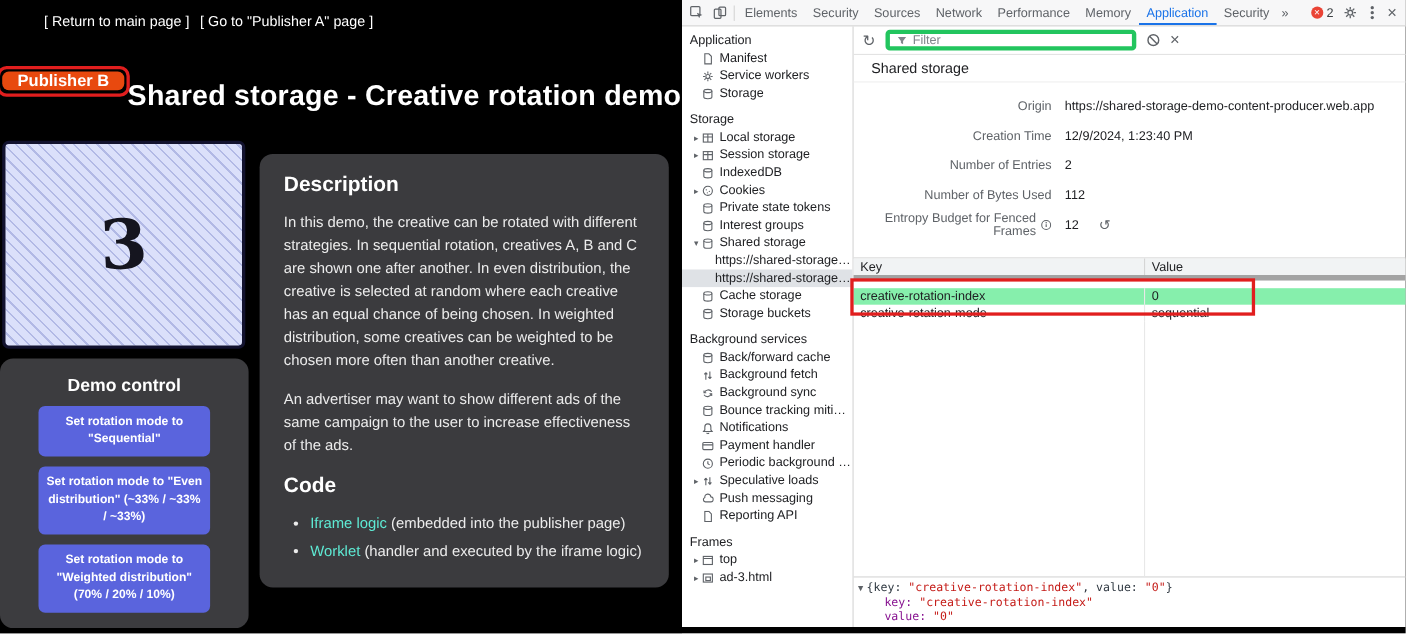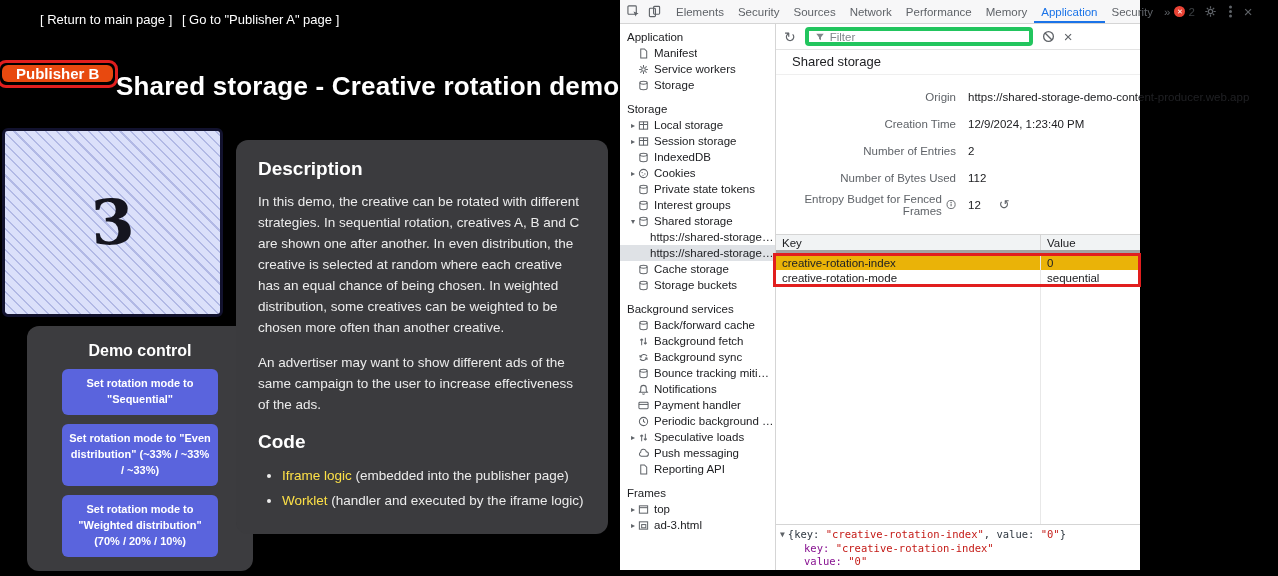--- a/index.html
+++ b/index.html
@@ -12,34 +12,34 @@
   .top-links { position:absolute; top:12px; left:4px; font-size:13px; white-space:nowrap;padding-left:36px; }
   .top-links .lnk { color:#fff; text-decoration:none; margin-right:6px; cursor:pointer; }
   .pub-anno { position:absolute; top:60px; left:-3px; border:3px solid #e11e1e; border-radius:9px; padding:2px; }
   .pub-btn { background:#e8490f; color:#fff; border:none; font-weight:bold; font-size:15px; padding:0 14px; border-radius:6px; font-family:inherit; cursor:pointer; }
   .page-title { position:absolute; left:116px; top:71px; font-size:26px; font-weight:bold; letter-spacing:.2px; }
   .creative { position:absolute; left:2px; top:128px; width:221px; height:189px;
     background-color:#dbe0fa;
     background-image:repeating-linear-gradient(45deg, rgba(82,94,180,.30) 0 1.5px, transparent 1.5px 7.5px);
     border:3px solid #12122e; border-radius:6px; display:flex; align-items:center; justify-content:center; }
   .creative-num { font-family:"DejaVu Serif", serif; font-size:62px; font-weight:600; color:#15151f; transform:rotate(-3deg); }
-  .demo-panel { position:absolute; left:0; top:326px; width:226px; background:#3c3c3f; border-radius:12px; padding:10px 0 14px;margin-left:27px; }
+  .demo-panel { position:absolute; left:0; top:326px; width:226px; background:#3c3c3f; border-radius:12px; padding:10px 0 14px; }
   .demo-title { text-align:center; font-size:16px; font-weight:bold; margin:6px 0 4px; color:#fff; }
   .rot-btn { display:block; width:156px; margin:9px auto 0; background:#5a64dd; color:#fff; border:none; border-radius:6px;
     font-weight:bold; font-size:11px; line-height:1.45; padding:7px 6px; font-family:inherit; text-align:center; cursor:pointer; }
   .desc-panel { position:absolute; left:236px; top:140px; width:372px; background:#3b3b3e; border-radius:12px; padding:18px 22px 20px; color:#ececec; }
   .desc-h { font-size:19px; font-weight:bold; color:#fff; margin-bottom:12px; }
   .desc-p { font-size:13.5px; line-height:1.55; margin-bottom:15px; }
   .code-h { margin-top:2px; }
   .code-list { margin:10px 0 0 24px; font-size:13.5px; line-height:1.6; }
   .code-list li { margin-bottom:3px; }
-  .code-link { color:#fde047; text-decoration:none; cursor:pointer; }
+  .code-link { color:#5eead4; text-decoration:none; cursor:pointer; }
 
   
-  .devtools { position:absolute; left:620px; top:0; width:520px; height:570px; background:#fff; color:#202124; display:flex; flex-direction:column; font-size:11.5px; }
+  .devtools { position:absolute; left:620px; top:0; width:658px; height:570px; background:#fff; color:#202124; display:flex; flex-direction:column; font-size:11.5px; }
   .tabbar { flex:0 0 24px; display:flex; align-items:stretch; background:#f7f7f8; border-bottom:1px solid #d5d5d5; color:#5f6368; }
   .tb-icons { display:flex; align-items:center; gap:8px; padding:0 4px 0 7px; }
   .tb-ic { width:13px; height:13px; color:#5f6368; cursor:pointer; }
   .tb-sep { width:1px; height:14px; background:#d5d5d5; margin:auto 2px; }
   .tab { display:flex; align-items:center; padding:0 7px; color:#5f6368; cursor:pointer; white-space:nowrap; }
   .tab.active { color:#1a73e8; box-shadow:inset 0 -2px 0 #1a73e8; }
   .tab-chevron { display:flex; align-items:center; padding:0 4px; color:#5f6368; cursor:pointer; }
   .tb-right { margin-left:auto; display:flex; align-items:center; gap:9px; padding-right:8px; }
   .err-badge { display:flex; align-items:center; gap:3px; cursor:pointer; }
   .err-dot { width:11px; height:11px; border-radius:50%; background:#ea4335; color:#fff; font-size:7px; display:flex; align-items:center; justify-content:center; }
@@ -71,21 +71,21 @@
   .meta-value { display:flex; align-items:center; gap:18px; color:#202124; white-space:nowrap; }
   .info-ic { width:11px; height:11px; color:#5f6368; cursor:pointer; }
   .reset-ic { font-size:13px; color:#5f6368; cursor:pointer; }
 
   .grid { margin-top:10px; border-top:1px solid #d5d5d5; flex:1; display:flex; flex-direction:column; min-height:0; }
   .grid-head { display:flex; flex:0 0 20px; background:#f1f3f4; border-bottom:5px solid #a3a3a3; align-items:center; }
   .gh-key { flex:0 0 264px; width:264px; padding:0 6px; }
   .gh-val { flex:1; padding:0 6px; border-left:1px solid #d5d5d5; align-self:stretch; display:flex; align-items:center; }
   .rows-wrap { position:relative; }
   .grow { display:flex; height:15px; align-items:center; cursor:pointer; }
-  .grow.shaded { background:#eab308; }
+  .grow.shaded { background:#86efac;margin-top:7px; }
   .gr-key { flex:0 0 264px; width:264px; padding:0 6px; overflow:hidden; }
   .gr-val { flex:1; padding:0 6px; border-left:1px solid #e8e8e8; align-self:stretch; display:flex; align-items:center; }
   .anno-rows { position:absolute; left:-3px; top:-2px; width:368px; height:34px; border:3px solid #e11e1e; pointer-events:none; z-index:4; }
   .grid-fill { flex:1; position:relative; }
   .grid-fill::before { content:""; position:absolute; left:264px; top:0; bottom:0; width:1px; background:#e8e8e8; }
 
   .preview { flex:0 0 46px; border-top:1px solid #d5d5d5; font-family:"DejaVu Sans Mono", monospace; font-size:10.5px; line-height:13.5px; padding:3px 4px; overflow:hidden; }
   .pv-line1 { display:flex; align-items:center; gap:3px; }
   .pv-arrow { font-size:8px; color:#5f6368; cursor:pointer; }
   .pv-plain { color:#303942; }

